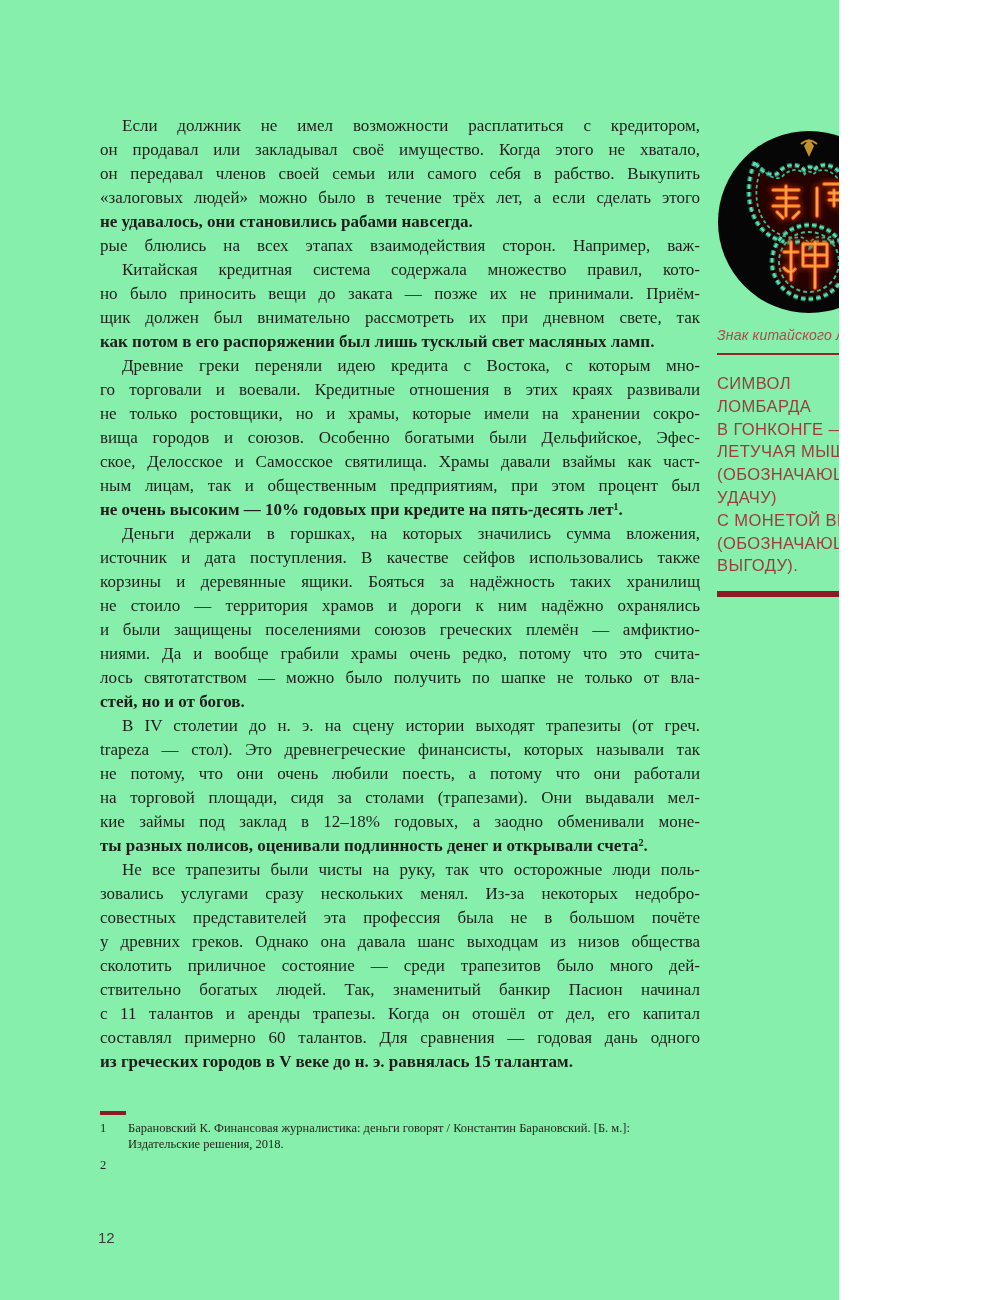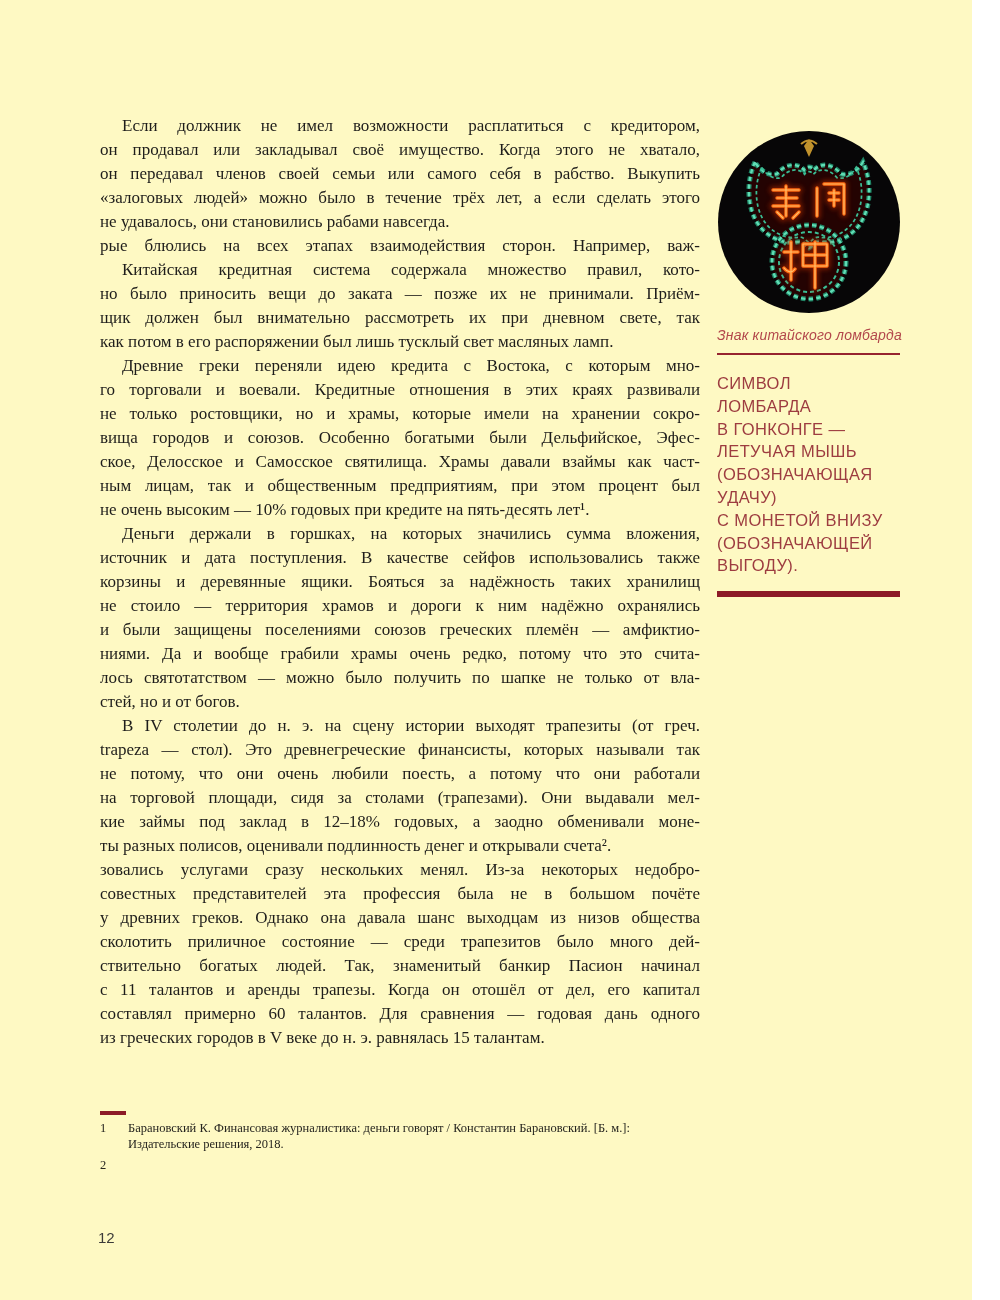--- a/index.html
+++ b/index.html
@@ -1,25 +1,25 @@
 <!DOCTYPE html>
 <html lang="ru"><head>
 <meta charset="utf-8">
 <style>
   html,body{margin:0;padding:0;background:#ffffff;}
-  .page{position:relative;width:972px;height:1300px;background:#fef9c3;overflow:hidden;
+  .page{position:relative;width:839px;height:1300px;background:#86efac;overflow:hidden;
         font-family:"Liberation Serif","DejaVu Serif",serif;}
 
   
   .main-text{position:absolute;left:100px;top:114px;width:600px;
              font-size:17px;line-height:24px;color:#1e1d1b;}
   .para{margin:0;}
   .line{text-align:justify;text-align-last:justify;}
   .line.first{text-indent:22px;}
-  .line.last{text-align-last:left;}
+  .line.last{text-align-last:left;font-weight:bold;}
 
   
   .sidebar{position:absolute;left:717px;top:130px;width:185px;}
   .sign-svg{display:block;width:184px;height:184px;}
   .caption{margin-top:12px;font-family:"Liberation Sans","DejaVu Sans",sans-serif;
            font-style:italic;font-size:14px;line-height:18px;color:#b2474b;letter-spacing:.2px;}
   .rule{width:183px;background:#8c1b27;}
   .rule.thin{height:2px;margin-top:9px;background:#96242f;}
   .rule.thick{height:6px;margin-top:14px;}
   .callout{margin-top:17px;font-family:"Liberation Sans","DejaVu Sans",sans-serif;
@@ -78,20 +78,21 @@
       </div>
       <div class="para">
         <div class="line first">В IV столетии до н. э. на сцену истории выходят трапезиты (от греч.</div>
         <div class="line">trapeza — стол). Это древнегреческие финансисты, которых называли так</div>
         <div class="line">не потому, что они очень любили поесть, а потому что они работали</div>
         <div class="line">на торговой площади, сидя за столами (трапезами). Они выдавали мел-</div>
         <div class="line">кие займы под заклад в 12–18% годовых, а заодно обменивали моне-</div>
         <div class="line last">ты разных полисов, оценивали подлинность денег и открывали счета².</div>
       </div>
       <div class="para">
+        <div class="line first">Не все трапезиты были чисты на руку, так что осторожные люди поль-</div>
         <div class="line">зовались услугами сразу нескольких менял. Из-за некоторых недобро-</div>
         <div class="line">совестных представителей эта профессия была не в большом почёте</div>
         <div class="line">у древних греков. Однако она давала шанс выходцам из низов общества</div>
         <div class="line">сколотить приличное состояние — среди трапезитов было много дей-</div>
         <div class="line">ствительно богатых людей. Так, знаменитый банкир Пасион начинал</div>
         <div class="line">с 11 талантов и аренды трапезы. Когда он отошёл от дел, его капитал</div>
         <div class="line">составлял примерно 60 талантов. Для сравнения — годовая дань одного</div>
         <div class="line last">из греческих городов в V веке до н. э. равнялась 15 талантам.</div>
       </div>
     </div>

